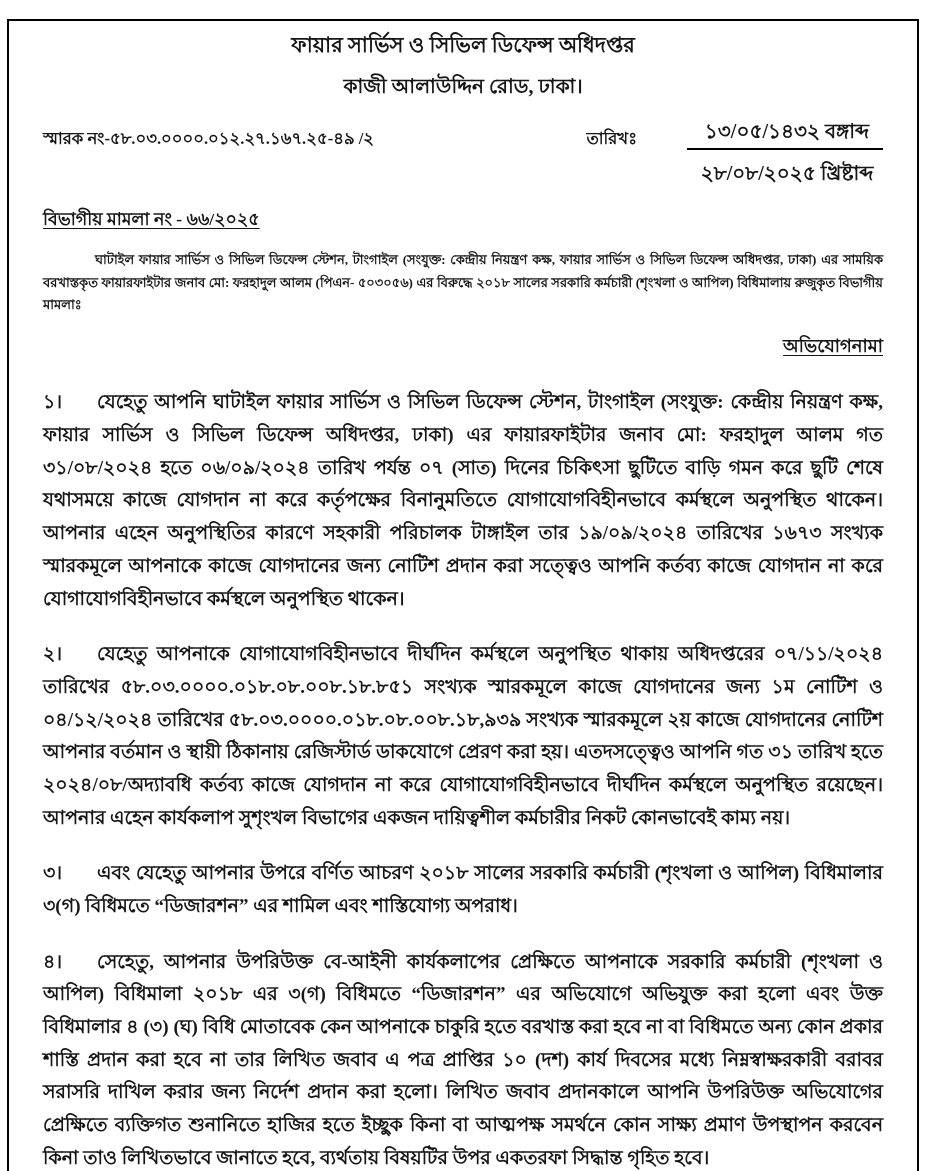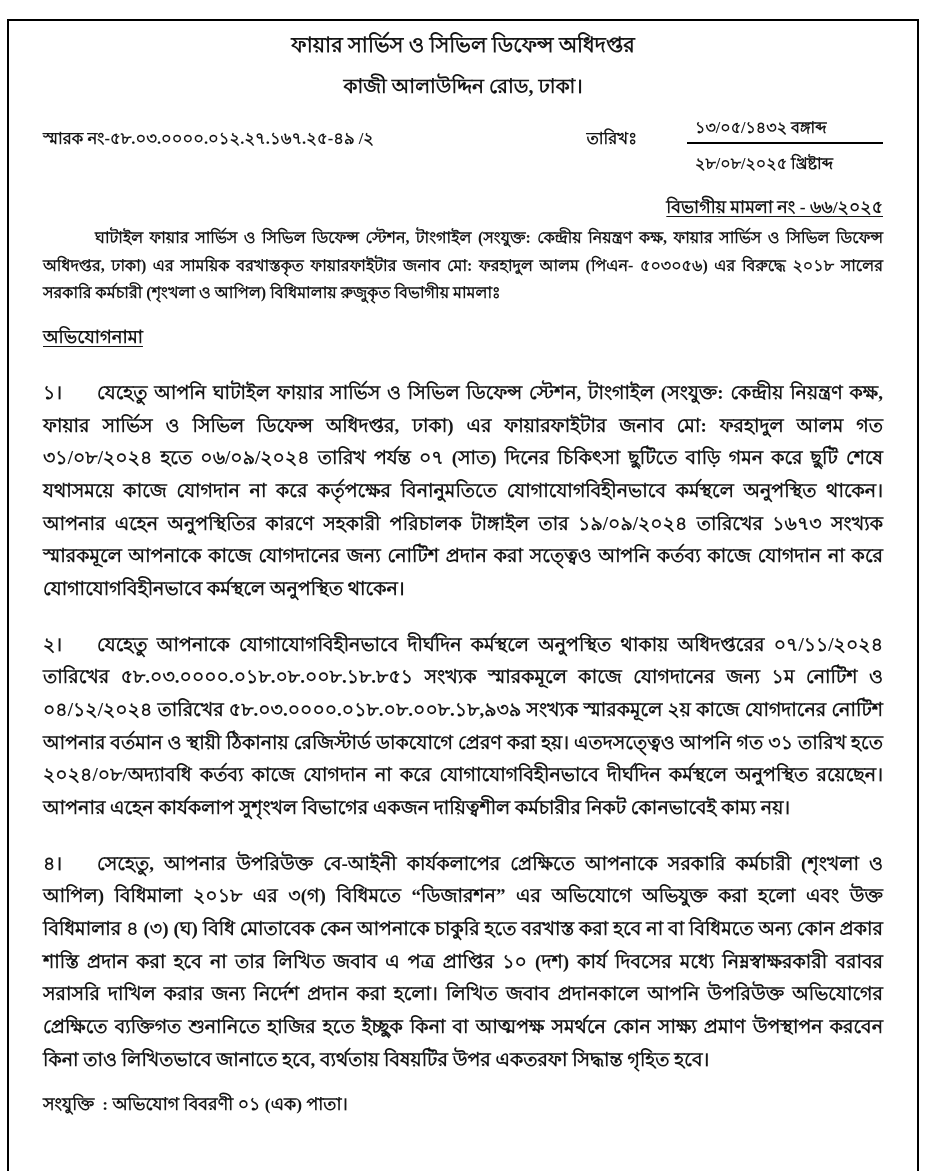--- a/index.html
+++ b/index.html
@@ -6,28 +6,28 @@
   body{font-family:"Liberation Serif","DejaVu Serif",serif;color:#161616;
        -webkit-font-smoothing:antialiased;}
   .frame{position:absolute;left:7px;top:19px;width:912px;height:1156px;
          border:2px solid #000;box-sizing:border-box;padding:8px 34px 0 34px;
          background:#fff;}
   .org-header{text-align:center;font-weight:bold;font-size:21px;line-height:1.4;margin-top:2px;}
   .org-header .line2{font-size:20px;margin-top:12px;}
   .memo-row{display:flex;align-items:flex-start;margin-top:16px;font-size:16.5px;font-weight:bold;gap:24px;}
   .memo-no{flex:1;padding-top:10px;}
   .date-label{padding-top:10px;margin-right:26px;}
-  .date-stack{width:196px;text-align:left;font-size:16px;line-height:1.5;}
+  .date-stack{width:196px;text-align:center;font-size:20px;line-height:1.5;}
   .date-stack .d1{padding:0 4px 2px 8px;border-bottom:2px solid #000;}
   .date-stack .d2{padding:8px 4px 0 8px;}
-  .case-line{text-align:right;margin-top:18px;font-size:17.5px;font-weight:bold;}
+  .case-line{text-align:left;margin-top:18px;font-size:17.5px;font-weight:bold;}
   .case-line span{text-decoration:underline;text-underline-offset:3px;}
-  .intro{margin:1px 0 0 0;text-align:justify;font-size:16px;line-height:1.72;
+  .intro{margin:14px 0 0 0;text-align:justify;font-size:13px;line-height:1.72;
          text-indent:52px;font-weight:bold;}
-  .charge-heading{text-align:left;margin-top:16px;font-size:18px;font-weight:bold;}
+  .charge-heading{text-align:right;margin-top:16px;font-size:18px;font-weight:bold;}
   .charge-heading span{text-decoration:underline;text-underline-offset:3px;}
   .para{margin:23px 0 0 0;text-align:justify;font-size:19px;line-height:1.72;font-weight:bold;}
   .pnum{display:inline-block;width:54px;}
   .attach-row{margin-top:15px;font-size:17.5px;font-weight:bold;}
   .attach-row .alabel{margin-right:8px;}
 </style>
 </head>
 <body>
 
 <div class="frame">
@@ -53,20 +53,21 @@
   <p class="intro">ঘাটাইল ফায়ার সার্ভিস ও সিভিল ডিফেন্স স্টেশন, টাংগাইল (সংযুক্ত: কেন্দ্রীয় নিয়ন্ত্রণ কক্ষ, ফায়ার সার্ভিস ও সিভিল ডিফেন্স অধিদপ্তর, ঢাকা) এর সাময়িক বরখাস্তকৃত ফায়ারফাইটার জনাব মো: ফরহাদুল আলম (পিএন- ৫০৩০৫৬) এর বিরুদ্ধে ২০১৮ সালের সরকারি কর্মচারী (শৃংখলা ও আপিল) বিধিমালায় রুজুকৃত বিভাগীয় মামলাঃ</p>
 
   <div class="charge-heading">
     <span>অভিযোগনামা</span>
   </div>
 
   <p class="para"><span class="pnum">১।</span><span>যেহেতু আপনি ঘাটাইল ফায়ার সার্ভিস ও সিভিল ডিফেন্স স্টেশন, টাংগাইল (সংযুক্ত: কেন্দ্রীয় নিয়ন্ত্রণ কক্ষ, ফায়ার সার্ভিস ও সিভিল ডিফেন্স অধিদপ্তর, ঢাকা) এর ফায়ারফাইটার জনাব মো: ফরহাদুল আলম গত ৩১/০৮/২০২৪ হতে ০৬/০৯/২০২৪ তারিখ পর্যন্ত ০৭ (সাত) দিনের চিকিৎসা ছুটিতে বাড়ি গমন করে ছুটি শেষে যথাসময়ে কাজে যোগদান না করে কর্তৃপক্ষের বিনানুমতিতে যোগাযোগবিহীনভাবে কর্মস্থলে অনুপস্থিত থাকেন। আপনার এহেন অনুপস্থিতির কারণে সহকারী পরিচালক টাঙ্গাইল তার ১৯/০৯/২০২৪ তারিখের ১৬৭৩ সংখ্যক স্মারকমূলে আপনাকে কাজে যোগদানের জন্য নোটিশ প্রদান করা সত্ত্বেও আপনি কর্তব্য কাজে যোগদান না করে যোগাযোগবিহীনভাবে কর্মস্থলে অনুপস্থিত থাকেন।</span></p>
 
   <p class="para"><span class="pnum">২।</span><span>যেহেতু আপনাকে যোগাযোগবিহীনভাবে দীর্ঘদিন কর্মস্থলে অনুপস্থিত থাকায় অধিদপ্তরের ০৭/১১/২০২৪ তারিখের ৫৮.০৩.০০০০.০১৮.০৮.০০৮.১৮.৮৫১ সংখ্যক স্মারকমূলে কাজে যোগদানের জন্য ১ম নোটিশ ও ০৪/১২/২০২৪ তারিখের ৫৮.০৩.০০০০.০১৮.০৮.০০৮.১৮,৯৩৯ সংখ্যক স্মারকমূলে ২য় কাজে যোগদানের নোটিশ আপনার বর্তমান ও স্থায়ী ঠিকানায় রেজিস্টার্ড ডাকযোগে প্রেরণ করা হয়। এতদসত্ত্বেও আপনি গত ৩১ তারিখ হতে ২০২৪/০৮/অদ্যাবধি কর্তব্য কাজে যোগদান না করে যোগাযোগবিহীনভাবে দীর্ঘদিন কর্মস্থলে অনুপস্থিত রয়েছেন। আপনার এহেন কার্যকলাপ সুশৃংখল বিভাগের একজন দায়িত্বশীল কর্মচারীর নিকট কোনভাবেই কাম্য নয়।</span></p>
 
+  <p class="para"><span class="pnum">৩।</span><span>এবং যেহেতু আপনার উপরে বর্ণিত আচরণ ২০১৮ সালের সরকারি কর্মচারী (শৃংখলা ও আপিল) বিধিমালার ৩(গ) বিধিমতে “ডিজারশন” এর শামিল এবং শাস্তিযোগ্য অপরাধ।</span></p>
 
   <p class="para"><span class="pnum">৪।</span><span>সেহেতু, আপনার উপরিউক্ত বে-আইনী কার্যকলাপের প্রেক্ষিতে আপনাকে সরকারি কর্মচারী (শৃংখলা ও আপিল) বিধিমালা ২০১৮ এর ৩(গ) বিধিমতে “ডিজারশন” এর অভিযোগে অভিযুক্ত করা হলো এবং উক্ত বিধিমালার ৪ (৩) (ঘ) বিধি মোতাবেক কেন আপনাকে চাকুরি হতে বরখাস্ত করা হবে না বা বিধিমতে অন্য কোন প্রকার শাস্তি প্রদান করা হবে না তার লিখিত জবাব এ পত্র প্রাপ্তির ১০ (দশ) কার্য দিবসের মধ্যে নিম্নস্বাক্ষরকারী বরাবর সরাসরি দাখিল করার জন্য নির্দেশ প্রদান করা হলো। লিখিত জবাব প্রদানকালে আপনি উপরিউক্ত অভিযোগের প্রেক্ষিতে ব্যক্তিগত শুনানিতে হাজির হতে ইচ্ছুক কিনা বা আত্মপক্ষ সমর্থনে কোন সাক্ষ্য প্রমাণ উপস্থাপন করবেন কিনা তাও লিখিতভাবে জানাতে হবে, ব্যর্থতায় বিষয়টির উপর একতরফা সিদ্ধান্ত গৃহিত হবে।</span></p>
 
 
   <div class="attach-row">
     <span class="alabel">সংযুক্তি</span><span>: অভিযোগ বিবরণী ০১ (এক) পাতা।</span>
   </div>
 
 </div>
 

